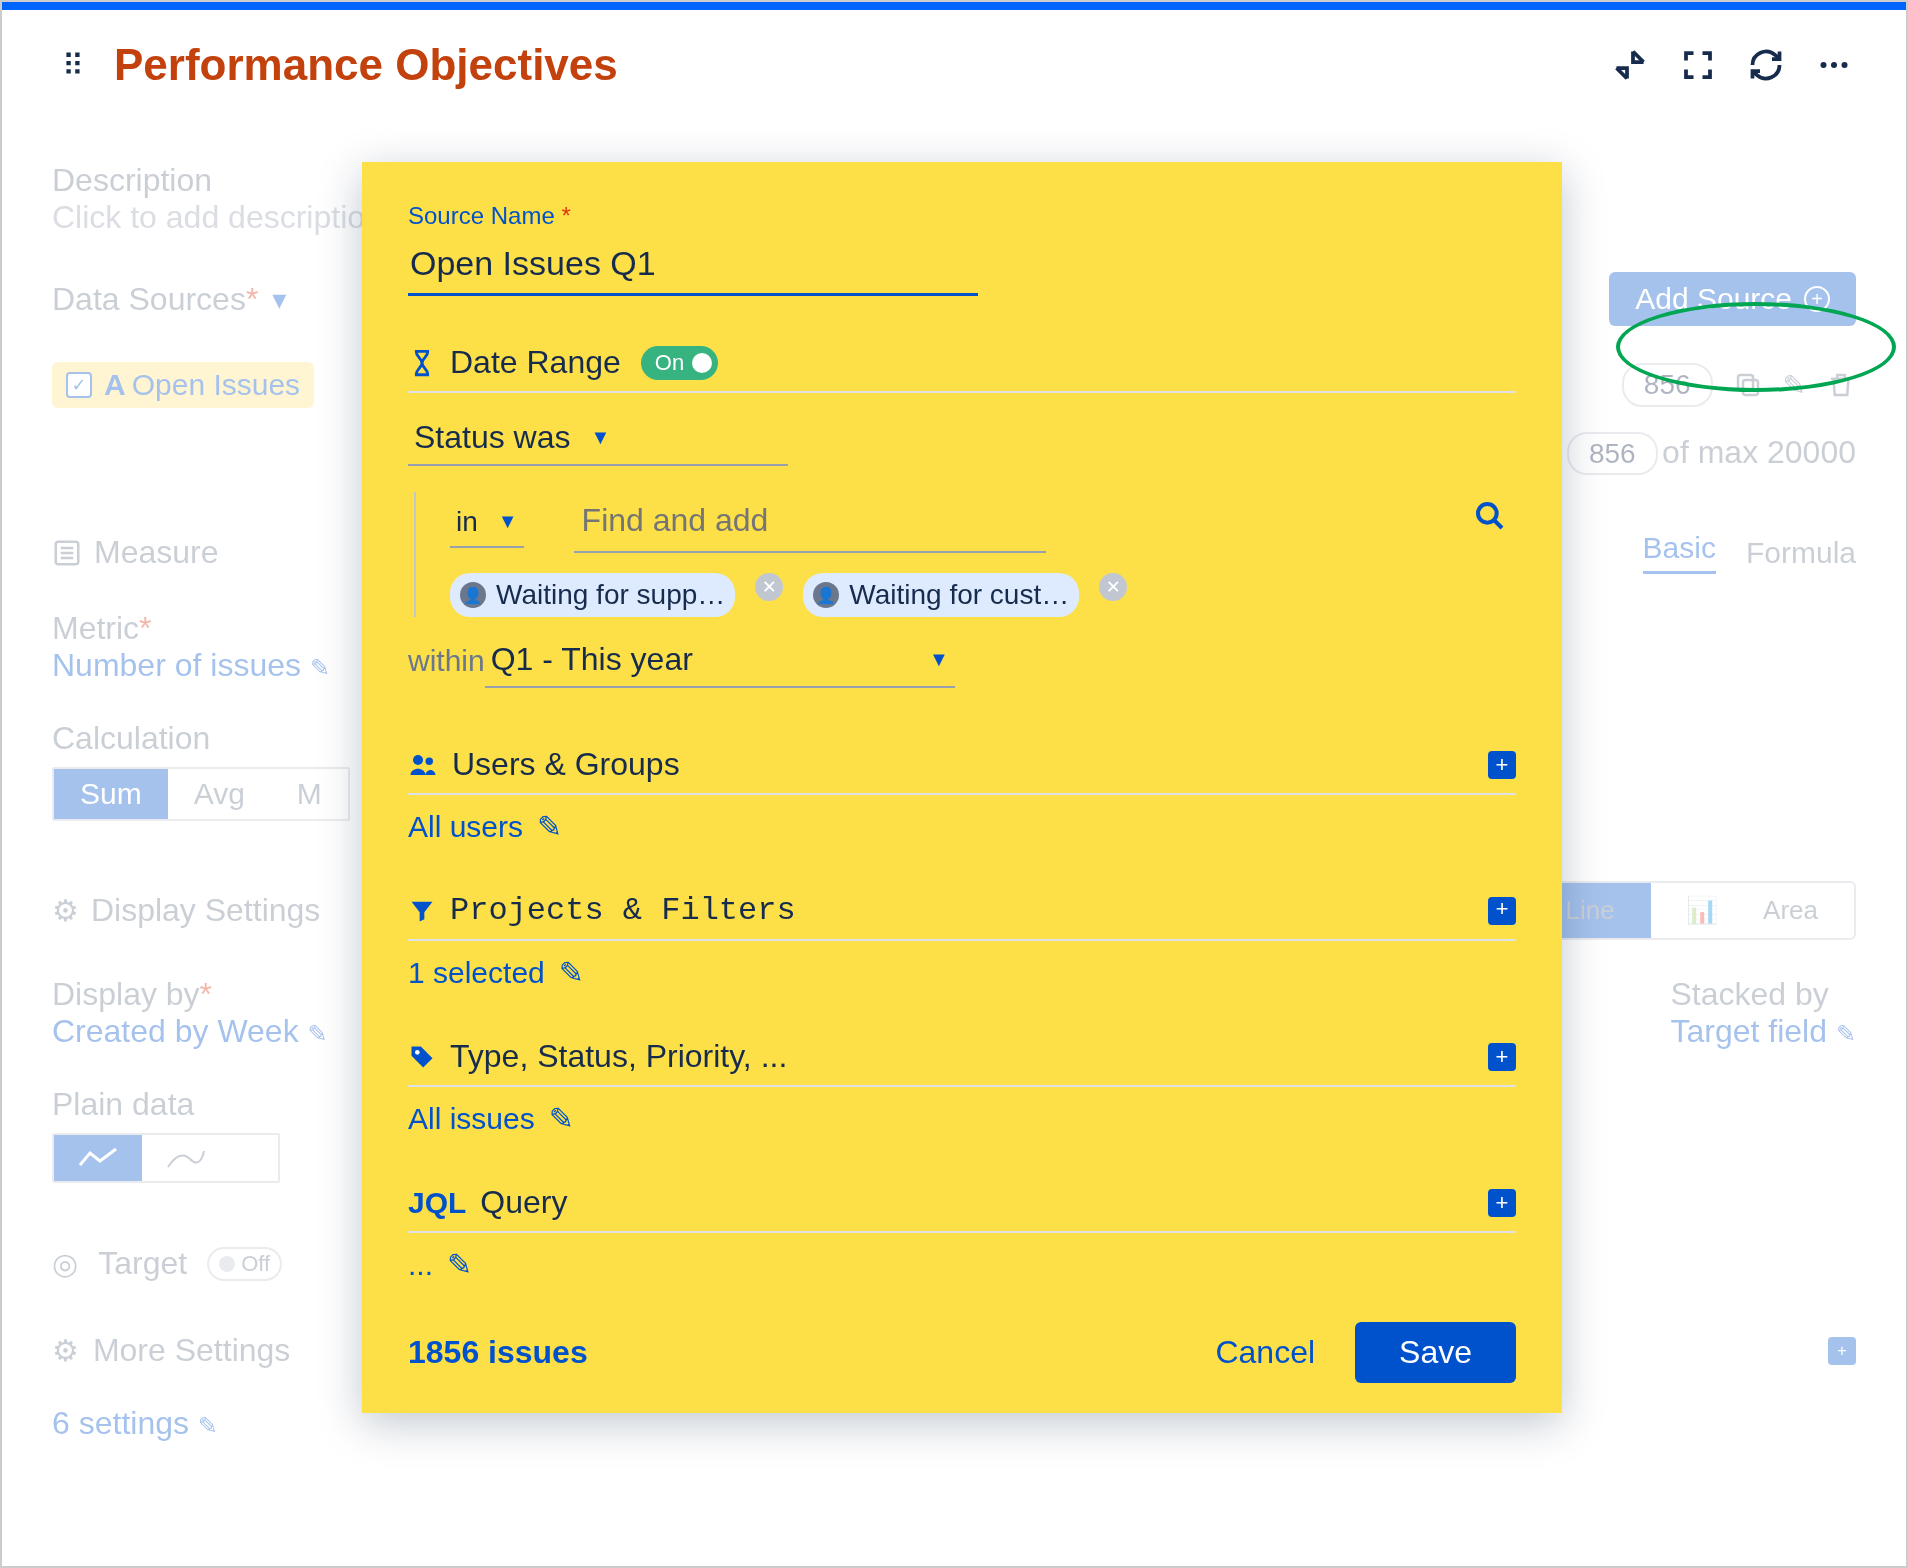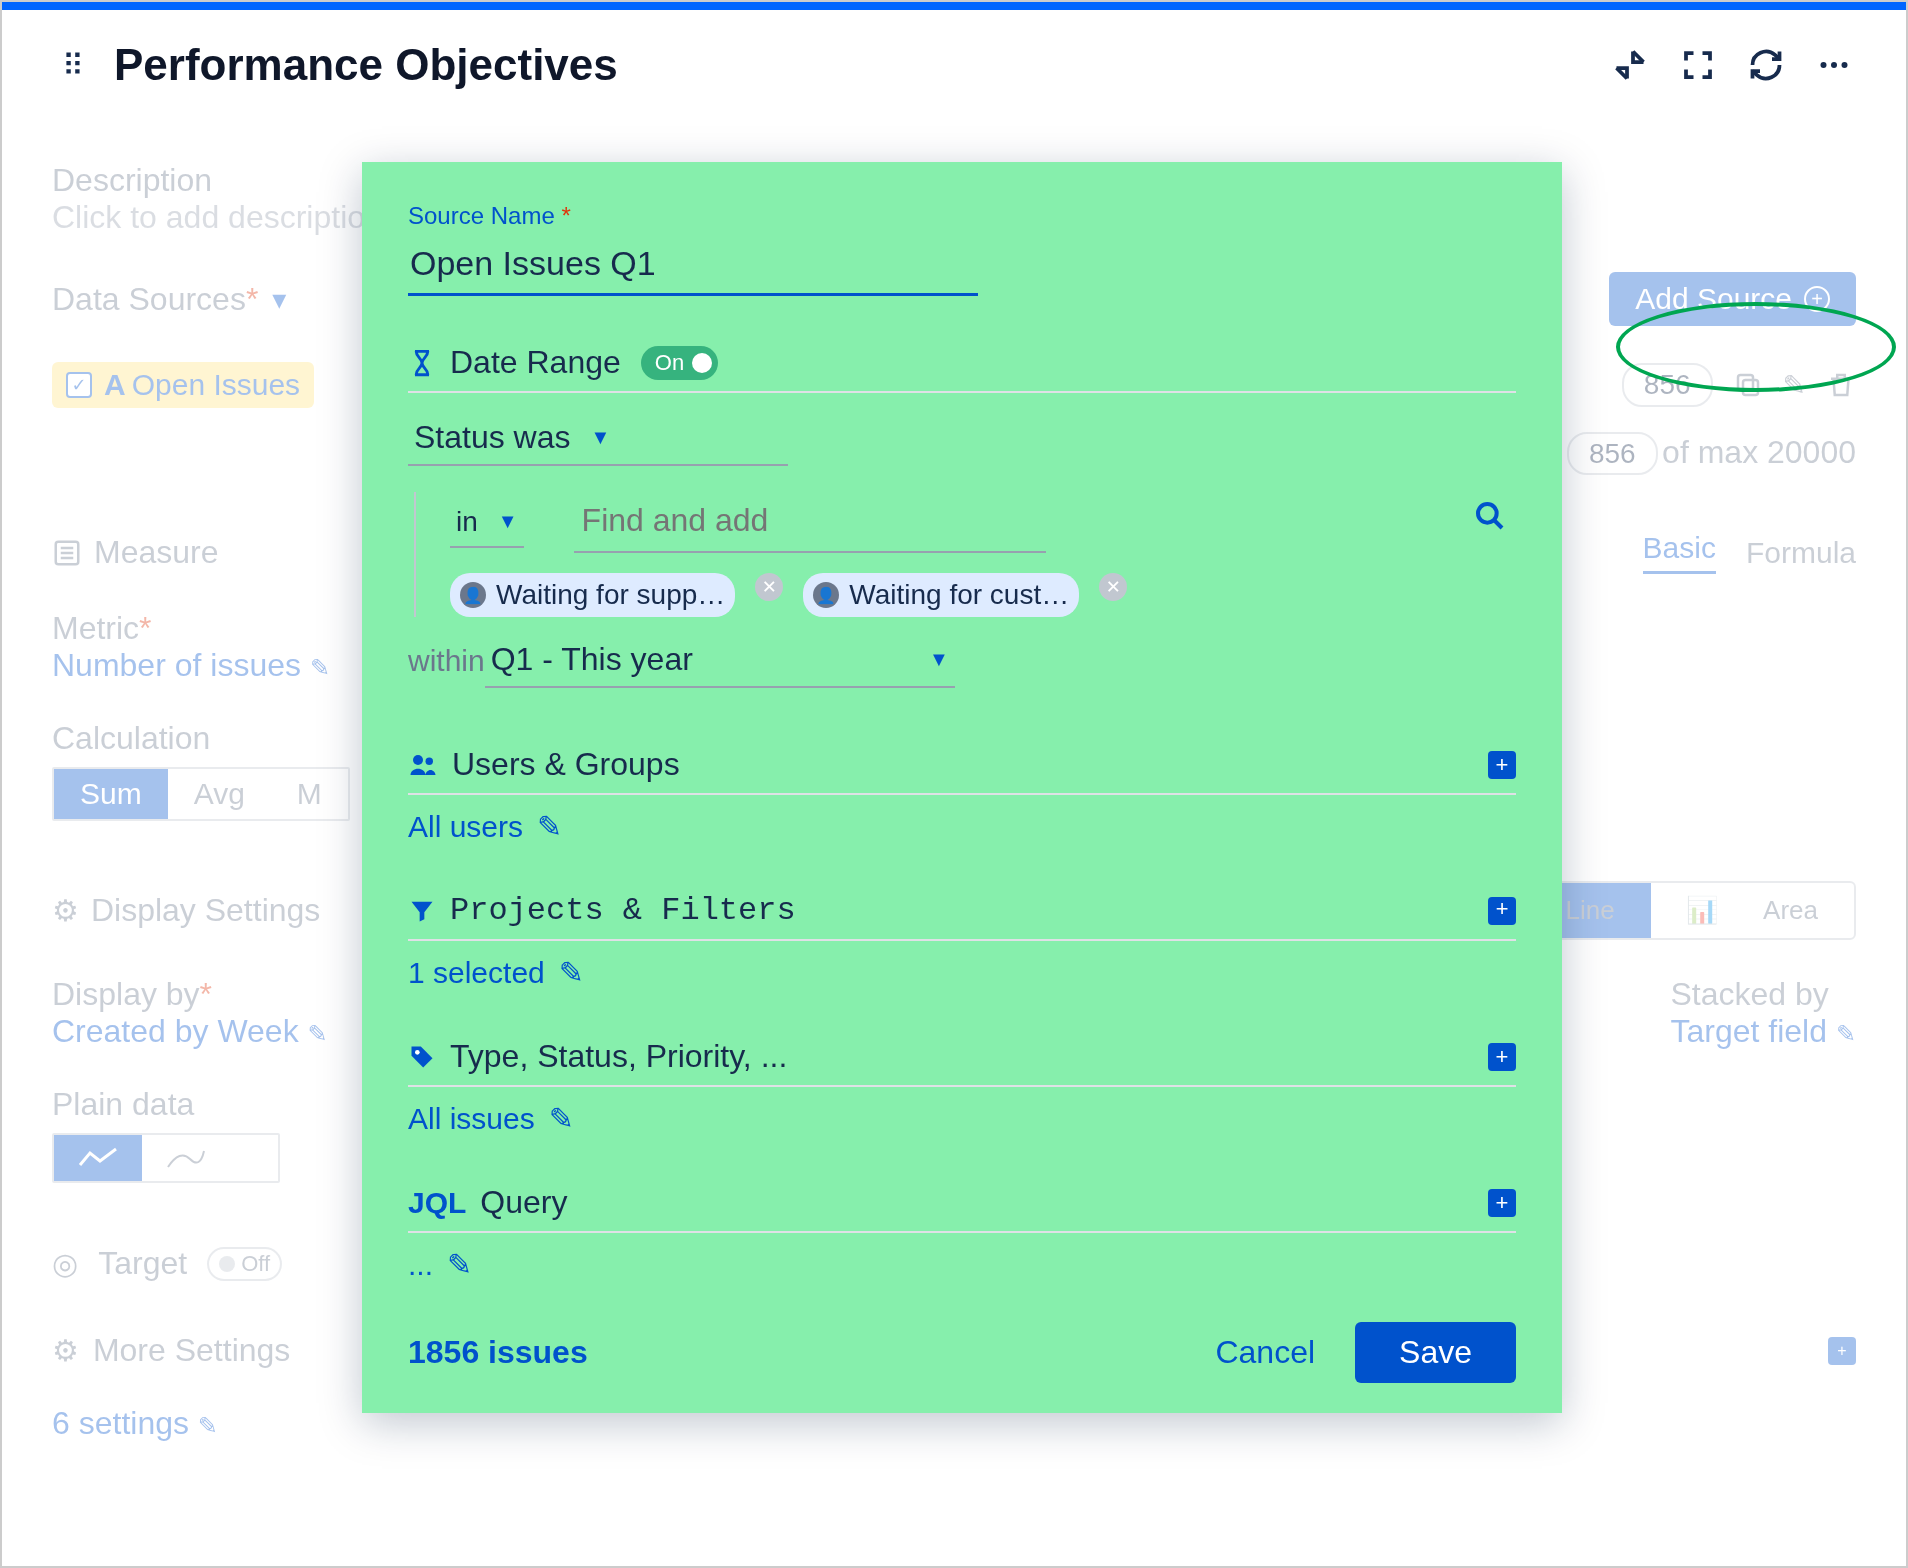--- a/index.html
+++ b/index.html
@@ -1,21 +1,21 @@
 <!DOCTYPE html>
 <html><head>
 <meta charset="utf-8">
 <style>
   * { box-sizing: border-box; margin: 0; padding: 0; }
   html, body { width: 1908px; height: 1568px; font-family: -apple-system, BlinkMacSystemFont, "Segoe UI", Arial, sans-serif; background: #fff; }
   .frame { width: 1908px; height: 1568px; border: 2px solid #ccc; position: relative; overflow: hidden; }
   .top-accent { height: 8px; background: #0065ff; }
   .header-row { display: flex; align-items: center; padding: 30px 50px 10px 60px; }
   .drag-icon { color: #172b4d; font-size: 30px; margin-right: 30px; }
-  .title { font-size: 44px; font-weight: 600; color: #0f172a; flex: 1; }
+  .title { font-size: 44px; font-weight: 600; color: #c2410c; flex: 1; }
   .hdr-btn { width: 44px; height: 44px; margin-left: 24px; display: flex; align-items: center; justify-content: center; color: #172b4d; cursor: pointer; }
   .hdr-btn svg { width: 36px; height: 36px; }
 
   .bg-layer { position: absolute; top: 120px; left: 0; right: 0; bottom: 0; padding: 40px 50px; opacity: 0.35; pointer-events: none; }
   .bg-layer .row { margin-bottom: 36px; }
   .bg-label { font-size: 32px; color: #6b778c; }
   .bg-req { color: #de350b; }
   .bg-link { color: #0052cc; font-size: 32px; }
   .bg-placeholder { font-size: 32px; color: #97a0af; }
   .bg-chip { display: inline-flex; align-items: center; background: #ffe380; border-radius: 6px; padding: 6px 14px; color: #0052cc; font-size: 30px; }
@@ -29,21 +29,21 @@
   .mini-tabs { border: 2px solid #c1c7d0; border-radius: 6px; display: inline-flex; }
   .mini-tabs span { padding: 6px 18px; font-size: 26px; color: #6b778c; display:inline-flex; align-items:center; gap:8px;}
   .mini-tabs span.active { background: #0052cc; color: #fff; }
   .toggle { display: inline-flex; align-items: center; border: 2px solid #c1c7d0; border-radius: 20px; padding: 2px 10px; font-size: 22px; color: #6b778c; gap:6px;}
 
   
   .hl-ellipse { position: absolute; border: 4px solid #00a651; border-radius: 50%; pointer-events: none; }
   .hl-rect { position: absolute; border: 3px solid #00a651; pointer-events: none; }
 
   
-  .modal { position: absolute; top: 160px; left: 360px; width: 1200px; background: #86efac; box-shadow: 0 10px 40px rgba(9,30,66,0.25); padding: 40px 46px 30px 46px; }
+  .modal { position: absolute; top: 160px; left: 360px; width: 1200px; background: #fde047; box-shadow: 0 10px 40px rgba(9,30,66,0.25); padding: 40px 46px 30px 46px; }
   .fld-label { font-size: 24px; color: #0052cc; margin-bottom: 8px; }
   .fld-label .req { color: #de350b; }
   .text-input { width: 570px; border: none; border-bottom: 3px solid #0052cc; font-size: 34px; padding: 6px 2px 10px 2px; color: #172b4d; outline: none; background: transparent; }
   .section-row { display: flex; align-items: center; border-bottom: 2px solid #dfe1e6; padding: 8px 0 10px 0; margin-top: 40px; }
   .sect-title { font-size: 32px; color: #172b4d; display: flex; align-items: center; gap: 14px; }
   .jql-badge { color: #0052cc; font-weight: 700; font-size: 30px;}
   .on-toggle { background: #36b37e; color: #fff; border-radius: 20px; padding: 4px 6px 4px 14px; font-size: 22px; display: inline-flex; align-items: center; gap: 8px; margin-left: 20px; }
   .on-toggle .knob { width: 20px; height: 20px; background: #fff; border-radius: 50%; }
   .tabs-right { margin-left: auto; display: flex; gap: 36px; font-size: 32px; }
   .tabs-right span { color: #6b778c; padding-bottom: 8px; cursor:pointer; }

